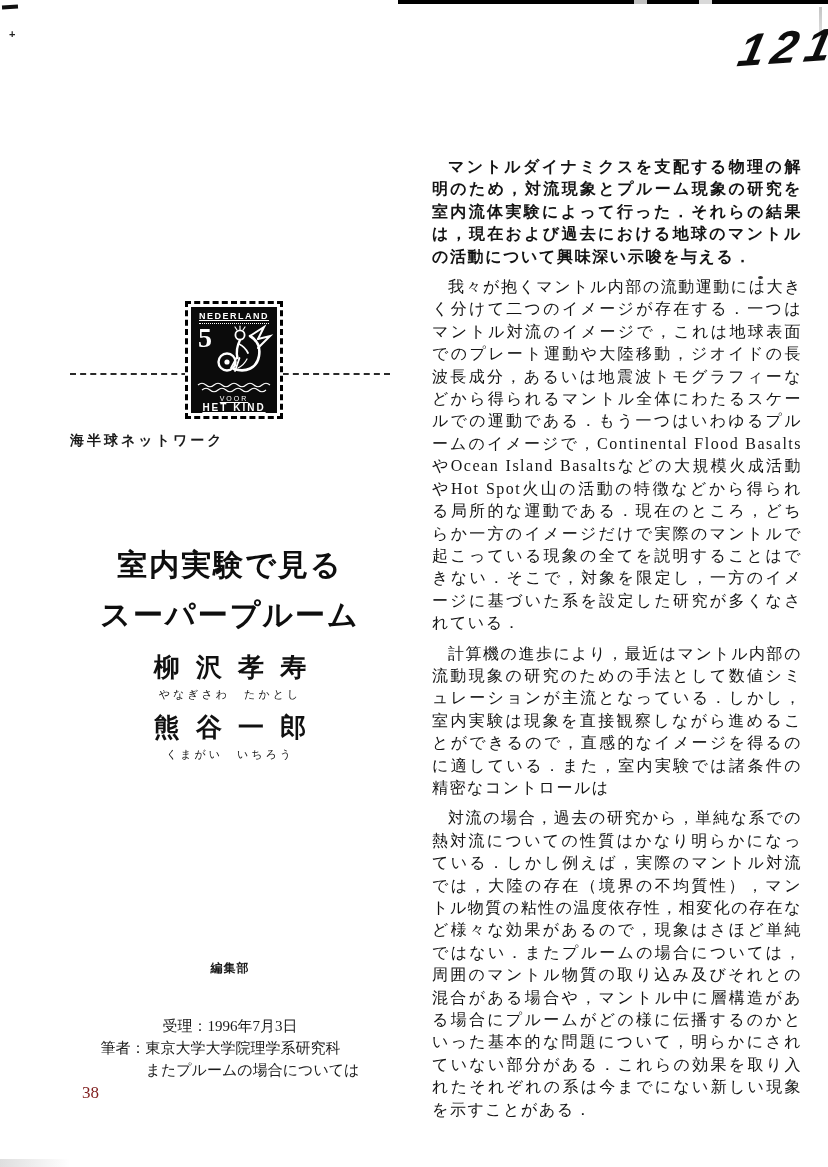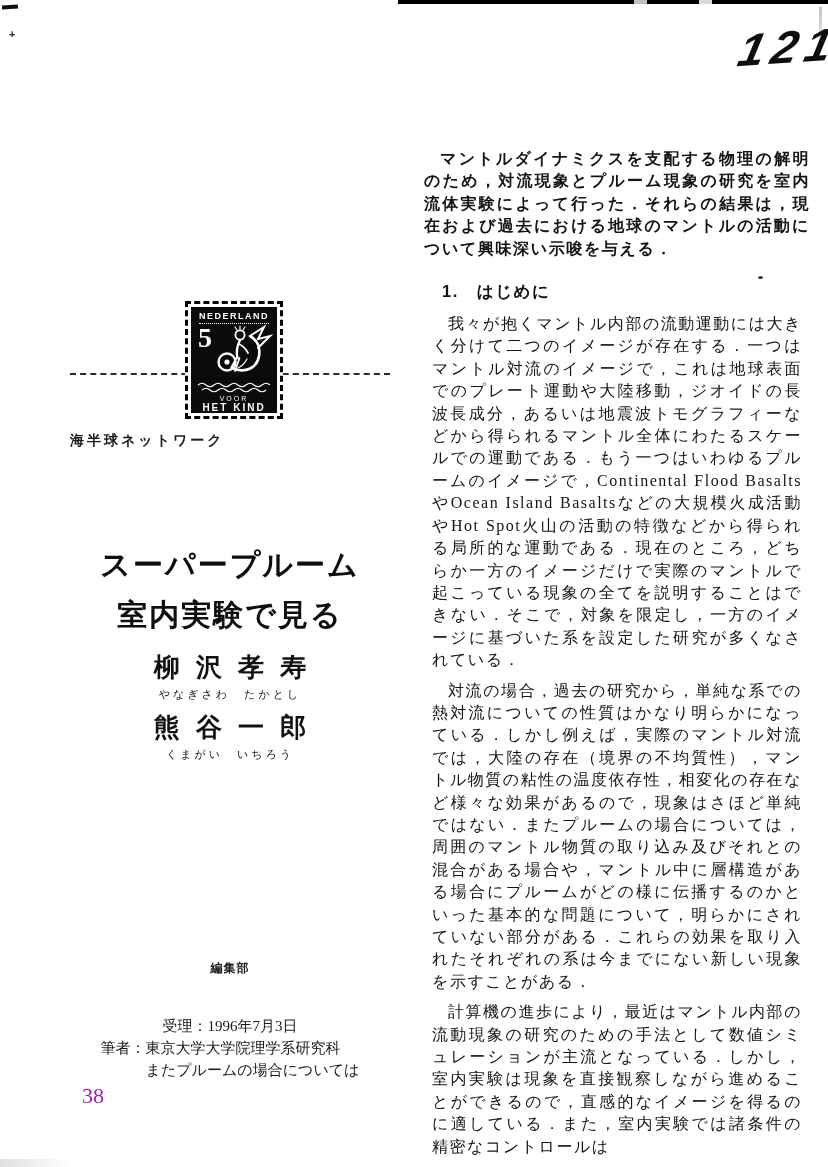--- a/index.html
+++ b/index.html
@@ -59,20 +59,21 @@
   }
   .stamp {
     position: absolute; left: 185px; top: 301px; width: 98px; height: 118px;
     background: #fff; border: 3px dashed #000; padding: 3px; z-index: 2;
   }
   .stamp-inner {
     width: 100%; height: 100%; background: #0b0b0b; color: #fff;
     display: flex; flex-direction: column; align-items: center;
     font-family: "Liberation Sans", sans-serif;
     position: relative;
+    text-decoration: underline;
   }
   .stamp-country {
     margin-top: 4px; font-size: 9px; font-weight: 700; letter-spacing: 1.5px;
     border-bottom: 1px dotted #fff; padding-bottom: 2px;
   }
   .stamp-mid { position: relative; width: 100%; height: 56px; }
   .stamp-denom {
     position: absolute; left: 7px; top: 0;
     font-family: "Liberation Serif", serif;
     font-size: 28px; font-weight: 700; line-height: 1;
@@ -114,27 +115,27 @@
     padding: 0 2px; font-family: "Liberation Sans", sans-serif;
     font-size: 12px; font-weight: 700; letter-spacing: 1px;
   }
   .editorial-body { margin-top: 7px; font-size: 15px; line-height: 22px; }
   .editorial-received { text-align: center; margin-top: 36px; }
   .editorial-affils { width: fit-content; margin: 0 auto; text-align: left; }
   .editorial-affil-2 { padding-left: 3em; }
 
   .page-number {
     position: absolute; left: 82px; top: 1083px;
-    font-size: 22px; color: #a21caf;
+    font-size: 17px; color: #7f1d1d;
   }
 
   
   .right-col { position: absolute; left: 424px; top: 148px; width: 386px; }
   .abstract {
-    margin: 0; font-family: "Liberation Sans", sans-serif;
+    margin: 8px; font-family: "Liberation Sans", sans-serif;
     font-weight: 700; font-size: 16px; line-height: 22.4px;
     letter-spacing: 1.6px; text-align: justify; text-indent: 1em;
     color: #141414;
   }
   .section-heading {
     margin: 21px 0 10px 0; padding-left: 18px;
     font-family: "Liberation Sans", sans-serif;
     font-weight: 700; font-size: 16.5px; letter-spacing: 1.5px;
     color: #121212;
   }
@@ -192,22 +193,22 @@
         </g>
       </svg>
       <div class="stamp-voor">VOOR</div>
       <div class="stamp-hetkind">HET KIND</div>
     </div>
   </div>
 
   <div class="stamp-caption">海半球ネットワーク</div>
 
   <div class="article-title">
+    <div>室内実験で見る</div>
     <div>スーパープルーム</div>
-    <div>室内実験で見る</div>
   </div>
 
   <div class="authors">
     <div class="author-name">柳沢孝寿</div>
     <div class="author-furigana">やなぎさわ　たかとし</div>
     <div class="author-name">熊谷一郎</div>
     <div class="author-furigana">くまがい　いちろう</div>
   </div>
 
   <div class="editorial">
@@ -222,19 +223,18 @@
         <div>筆者：東京大学大学院理学系研究科</div>
         <div class="editorial-affil-2">またプルームの場合については</div>
       </div>
     </div>
   </div>
 
   <div class="page-number">38</div>
 
   <div class="right-col">
     <p class="abstract">マントルダイナミクスを支配する物理の解明のため，対流現象とプルーム現象の研究を室内流体実験によって行った．それらの結果は，現在および過去における地球のマントルの活動について興味深い示唆を与える．</p>
-    <div class="section-heading">1.　はじめに</div>
     <p class="body-paragraph">我々が抱くマントル内部の流動運動には大きく分けて二つのイメージが存在する．一つはマントル対流のイメージで，これは地球表面でのプレート運動や大陸移動，ジオイドの長波長成分，あるいは地震波トモグラフィーなどから得られるマントル全体にわたるスケールでの運動である．もう一つはいわゆるプルームのイメージで，Continental Flood BasaltsやOcean Island Basaltsなどの大規模火成活動やHot Spot火山の活動の特徴などから得られる局所的な運動である．現在のところ，どちらか一方のイメージだけで実際のマントルで起こっている現象の全てを説明することはできない．そこで，対象を限定し，一方のイメージに基づいた系を設定した研究が多くなされている．</p>
+    <p class="body-paragraph">計算機の進歩により，最近はマントル内部の流動現象の研究のための手法として数値シミュレーションが主流となっている．しかし，室内実験は現象を直接観察しながら進めることができるので，直感的なイメージを得るのに適している．また，室内実験では諸条件の精密なコントロールは</p>
     <p class="body-paragraph">対流の場合，過去の研究から，単純な系での熱対流についての性質はかなり明らかになっている．しかし例えば，実際のマントル対流では，大陸の存在（境界の不均質性），マントル物質の粘性の温度依存性，相変化の存在など様々な効果があるので，現象はさほど単純ではない．またプルームの場合については，周囲のマントル物質の取り込み及びそれとの混合がある場合や，マントル中に層構造がある場合にプルームがどの様に伝播するのかといった基本的な問題について，明らかにされていない部分がある．これらの効果を取り入れたそれぞれの系は今までにない新しい現象を示すことがある．</p>
-    <p class="body-paragraph">計算機の進歩により，最近はマントル内部の流動現象の研究のための手法として数値シミュレーションが主流となっている．しかし，室内実験は現象を直接観察しながら進めることができるので，直感的なイメージを得るのに適している．また，室内実験では諸条件の精密なコントロールは</p>
   </div>
 
 </div>
 
 </body></html>

